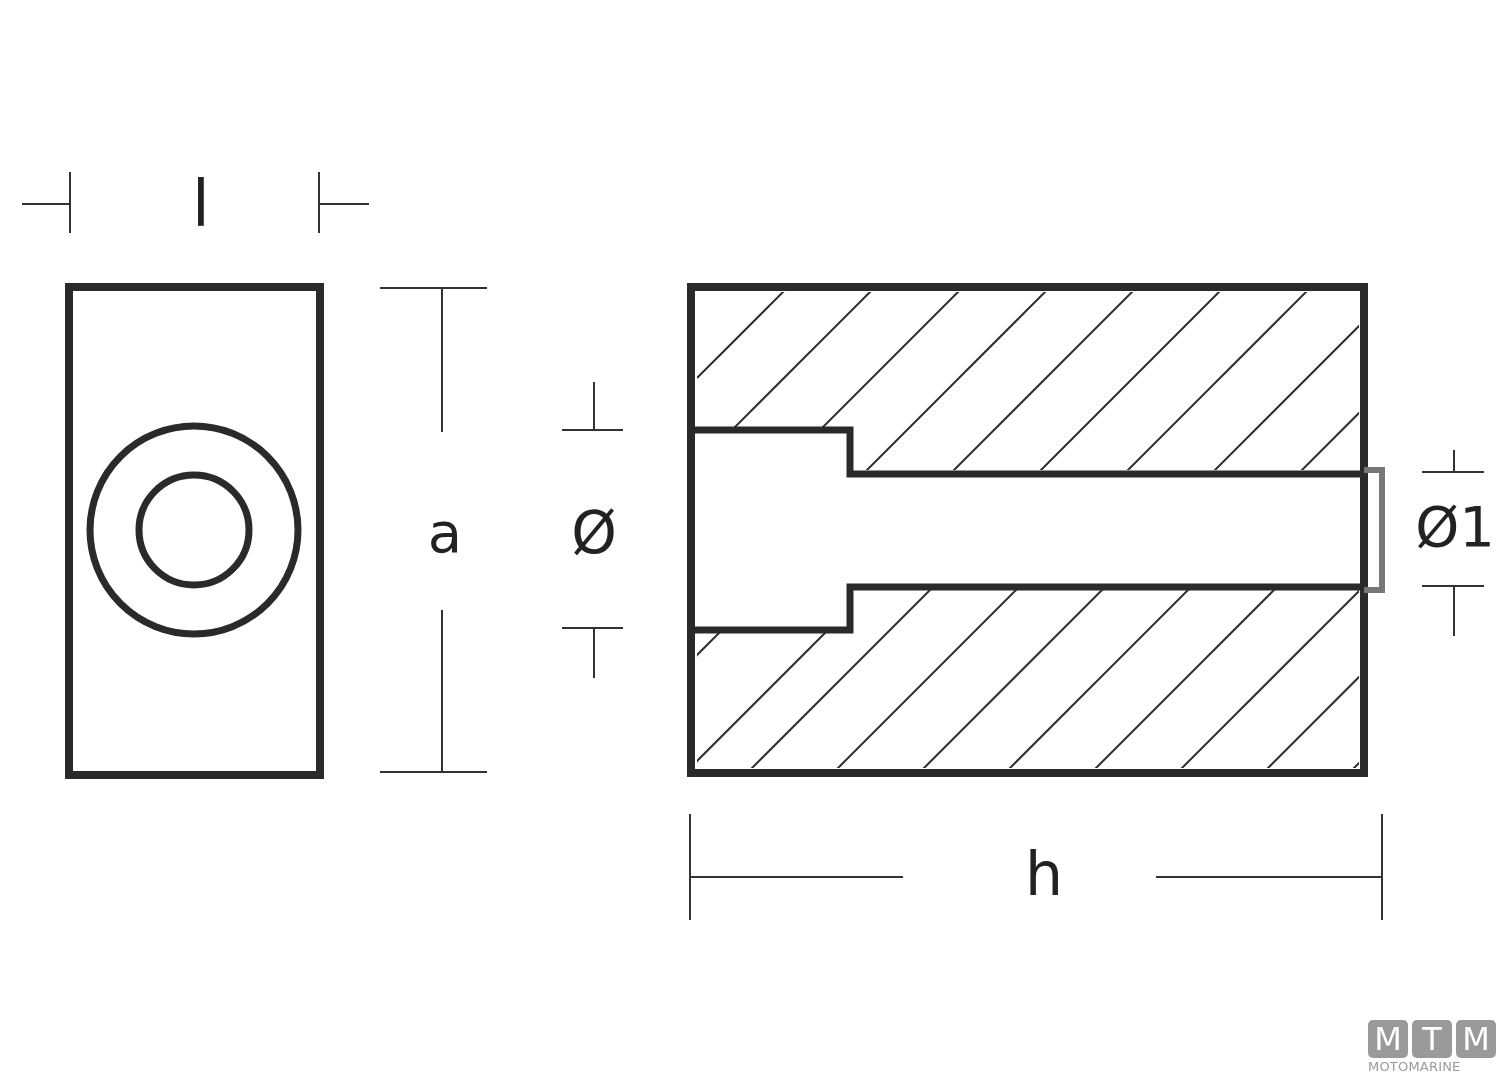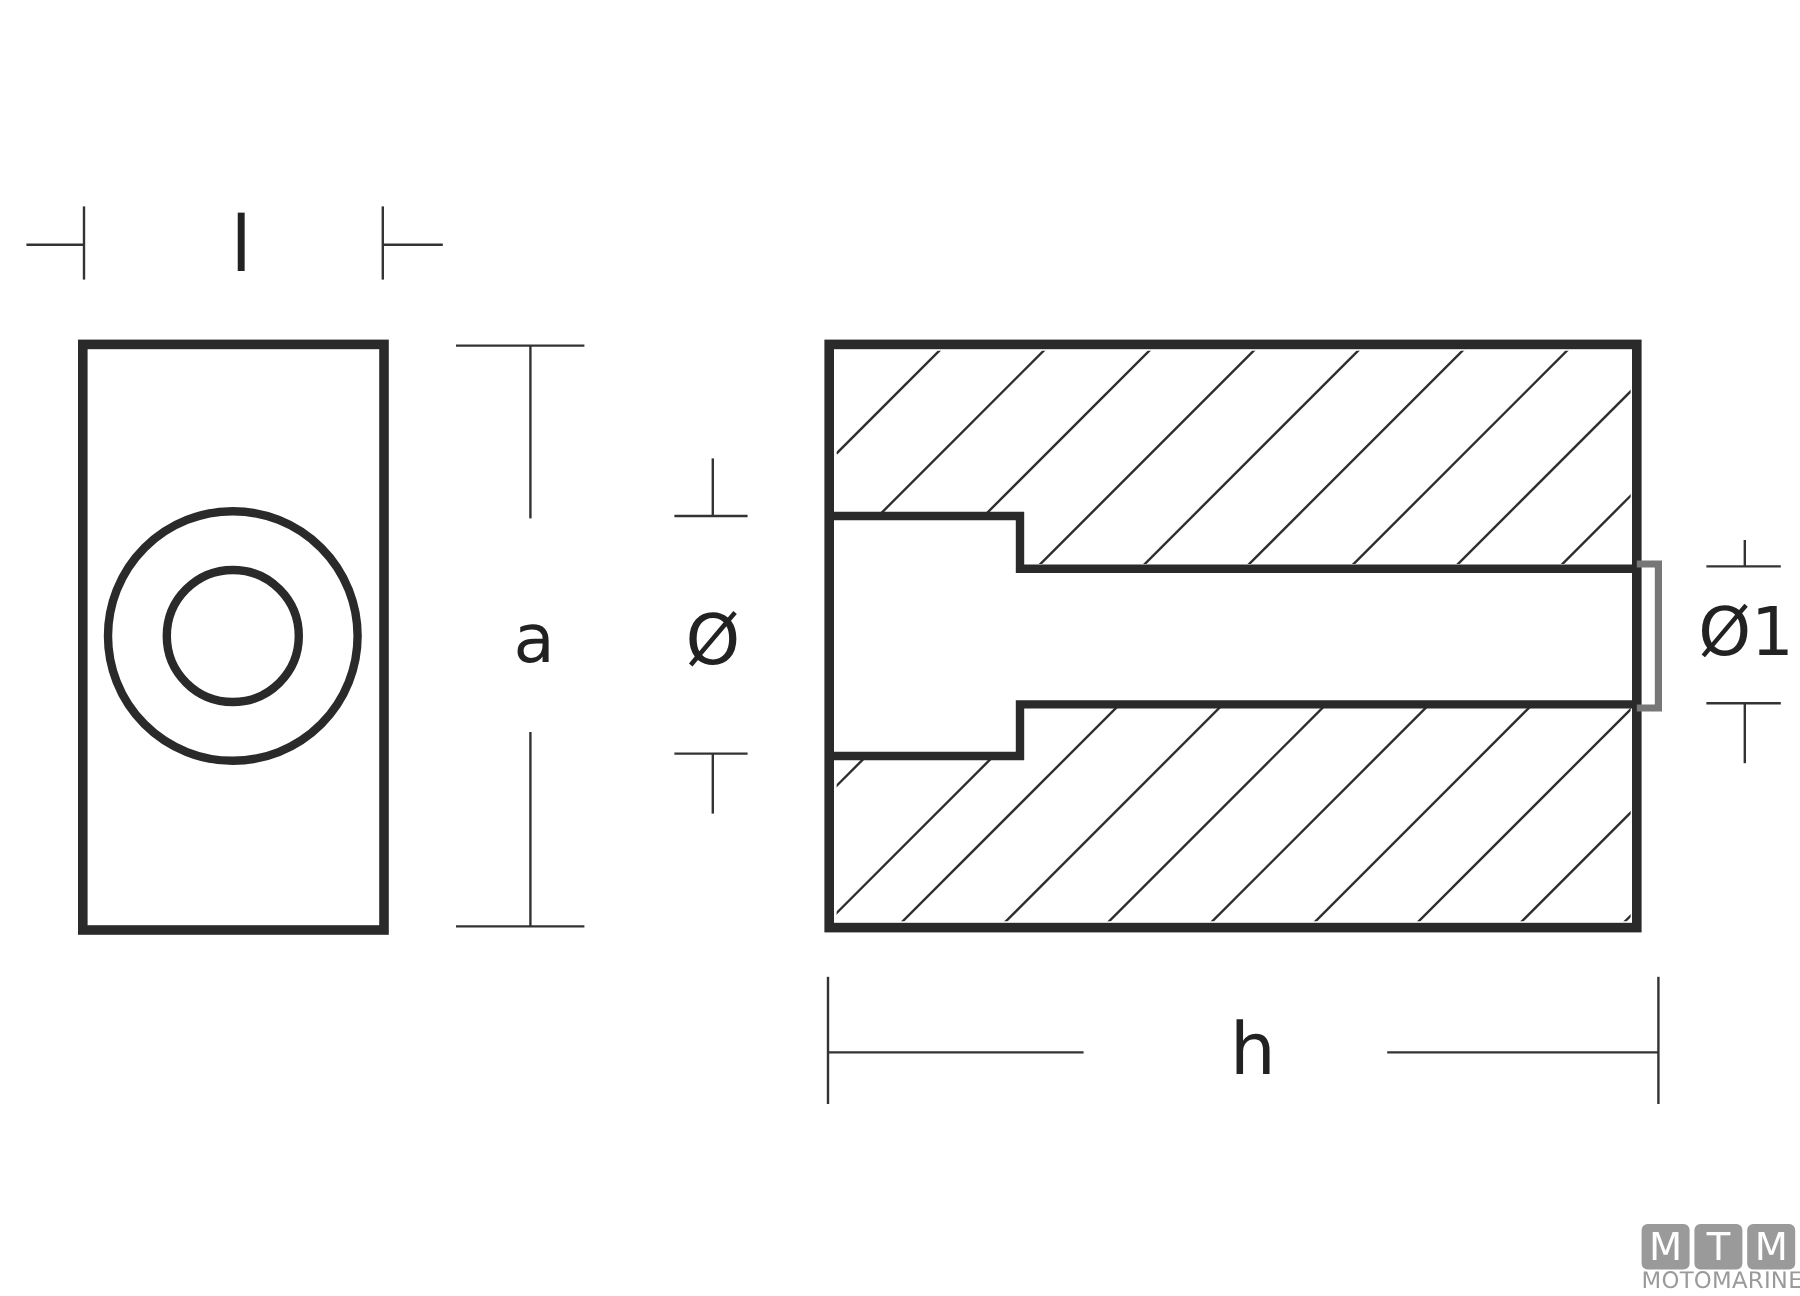--- a/index.html
+++ b/index.html
@@ -2,21 +2,21 @@
 <html><head>
   <meta charset="utf-8">
   <style>
     html, body { margin: 0; padding: 0; background: #ffffff; }
     body { width: 1500px; height: 1080px; position: relative; overflow: hidden; font-family: "DejaVu Sans", sans-serif; }
     svg.drawing { position: absolute; left: 0; top: 0; }
     .dim-label { font-family: "DejaVu Sans", sans-serif; fill: #222222; }
     .logo { position: absolute; left: 1368px; top: 1020px; width: 128px; }
     .logo-boxes { display: flex; gap: 4px; }
     .logo-box { width: 40px; height: 38px; background: #9a9a9a; border-radius: 5px; color: #ffffff; font-family: "DejaVu Sans", sans-serif; font-size: 32px; line-height: 38px; text-align: center; font-weight: normal; }
-    .logo-text { font-family: "DejaVu Sans", sans-serif; font-size: 19px; color: #9a9a9a; letter-spacing: 0.2px; margin-top: 0px; line-height: 18px; }
+    .logo-text { font-family: "DejaVu Sans", sans-serif; font-size: 13px; color: #9a9a9a; letter-spacing: 0.2px; margin-top: 0px; line-height: 18px; }
   </style>
 </head>
 <body>
 
 <svg class="drawing" width="1500" height="1080" viewBox="0 0 1500 1080" xmlns="http://www.w3.org/2000/svg">
   <defs>
     <clipPath id="clip-top">
       <polygon points="697,292 1359,292 1359,470 852,470 852,432 697,432"></polygon>
     </clipPath>
     <clipPath id="clip-bottom">

